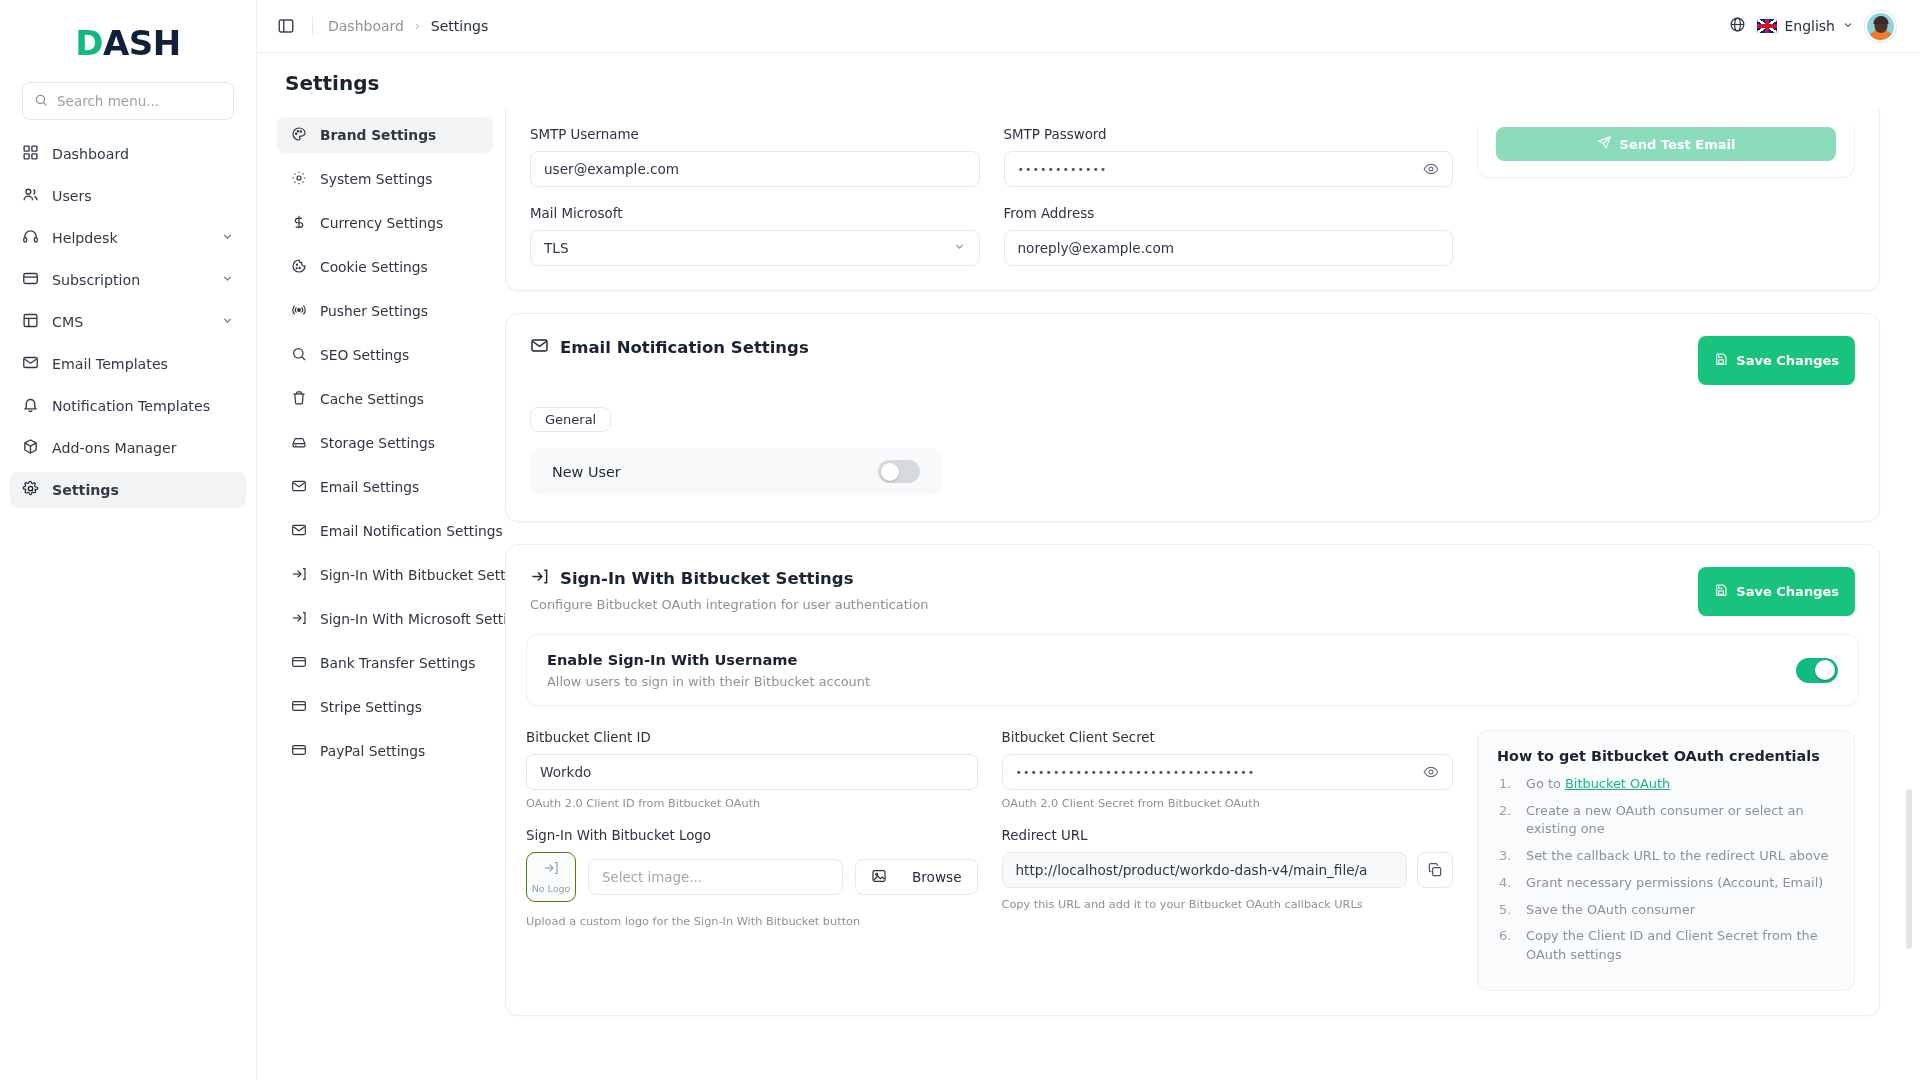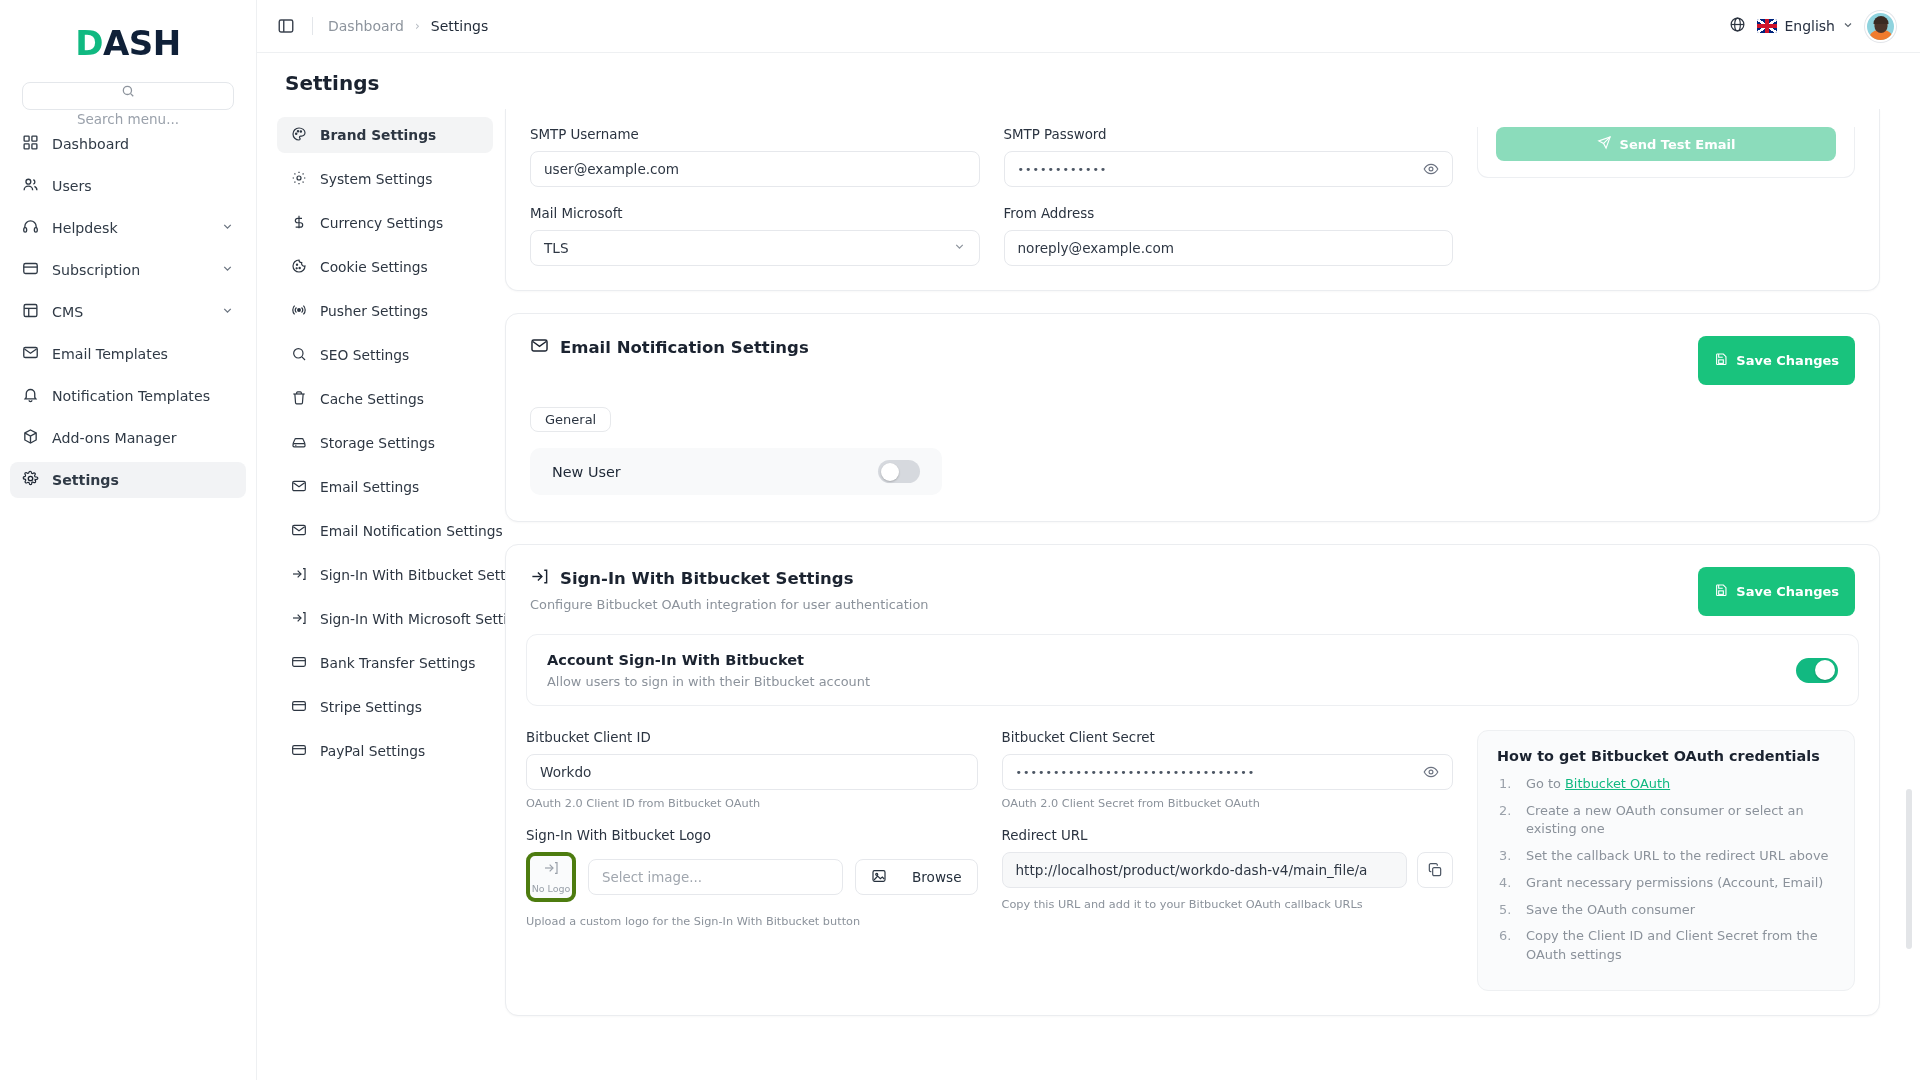--- a/index.html
+++ b/index.html
@@ -20,22 +20,22 @@
     display: flex; flex-direction: column;
     padding-top: 10px;
   }
   .brand { height: 66px; display:flex; align-items:center; justify-content:center; }
   .brand-logo { font-size: 34px; font-weight: 800; letter-spacing: -0.5px; line-height:1; }
   .brand-logo .d { color: #10b981; }
   .brand-logo .rest { color: #0f2038; }
   .search-wrap { padding: 6px 22px 0 22px; }
   .search-box {
     display:flex; align-items:center; gap:9px;
-    height: 28px; border: 1px solid #e4e7eb; border-radius: 8px;
-    padding: 0 11px; background:#fff;flex-direction:column;
+    height: 38px; border: 1px solid #e4e7eb; border-radius: 8px;
+    padding: 0 11px; background:#fff;
   }
   .search-box .ph { color:#9aa1ab; font-size: 13.5px; }
   .nav { margin-top: 16px; display:flex; flex-direction: column; }
   .nav-item {
     display:flex; align-items:center; gap: 13px;
     height: 36px; margin: 0 10px 6px 10px; padding: 0 12px;
     border-radius: 8px; cursor: pointer;
     color: #303a46; font-size: 14.2px;
   }
   .nav-item .lbl { flex: 1; }
@@ -163,21 +163,21 @@
   .howto h4{ font-size:14.4px; font-weight:700; color:#1b2330; margin-bottom: 11px;}
   .howto ol{ list-style:none; counter-reset: s; }
   .howto li{
     counter-increment:s; position:relative; padding-left: 29px; margin-bottom: 8px;
     font-size:12.9px; color:#8b929b; line-height:1.45;
   }
   .howto li::before{ content: counter(s) "."; position:absolute;left:2px;top:0;color:#9aa1aa;}
   .howto a{ color:#11b981; text-decoration: underline;}
 
   .logo-ph{
-    width: 50px;height: 50px;border:4px solid #4d7c0f;border-radius:9px;background:#fafbfc;
+    width: 50px;height: 50px;border:1px solid #4d7c0f;border-radius:9px;background:#fafbfc;
     display:flex;flex-direction:column;align-items:center;justify-content:center;gap:3px;
     color:#9aa1aa; flex:0 0 50px;
   }
   .logo-ph .cap{ font-size:9.5px; }
   .fileinput{
     flex:1; height:36px;border:1px solid #e6e8ec;border-radius:8px;background:#fff;
     display:flex;align-items:center;padding:0 13px;font-size:13.4px;color:#a0a6ae;
   }
   .browse{
     height:36px;border:1px solid #e6e8ec;border-radius:8px;background:#fff;
@@ -566,21 +566,21 @@
                     <path d="M5 3.5h11L20.5 8v12.5a1 1 0 01-1 1h-14a1 1 0 01-1-1v-16a1 1 0 011-1z"></path>
                     <polyline points="8 3.5 8 9 15 9"></polyline>
                     <rect x="8" y="13.5" width="8" height="6"></rect>
                   </svg></span>
               <span>Save Changes</span>
             </button>
           </div>
 
           <div class="enable-box">
             <div>
-              <div class="ttl">Account Sign-In With Bitbucket</div>
+              <div class="ttl">Enable Sign-In With Username</div>
               <div class="sub">Allow users to sign in with their Bitbucket account</div>
             </div>
             <span class="switch lg on">
                 <span class="knob"></span>
               </span>
           </div>
 
           <div style="display:flex; gap:24px; padding: 24px 24px 24px 20px;">
             <div style="flex:1; min-width:0;">
               <div class="row2">

